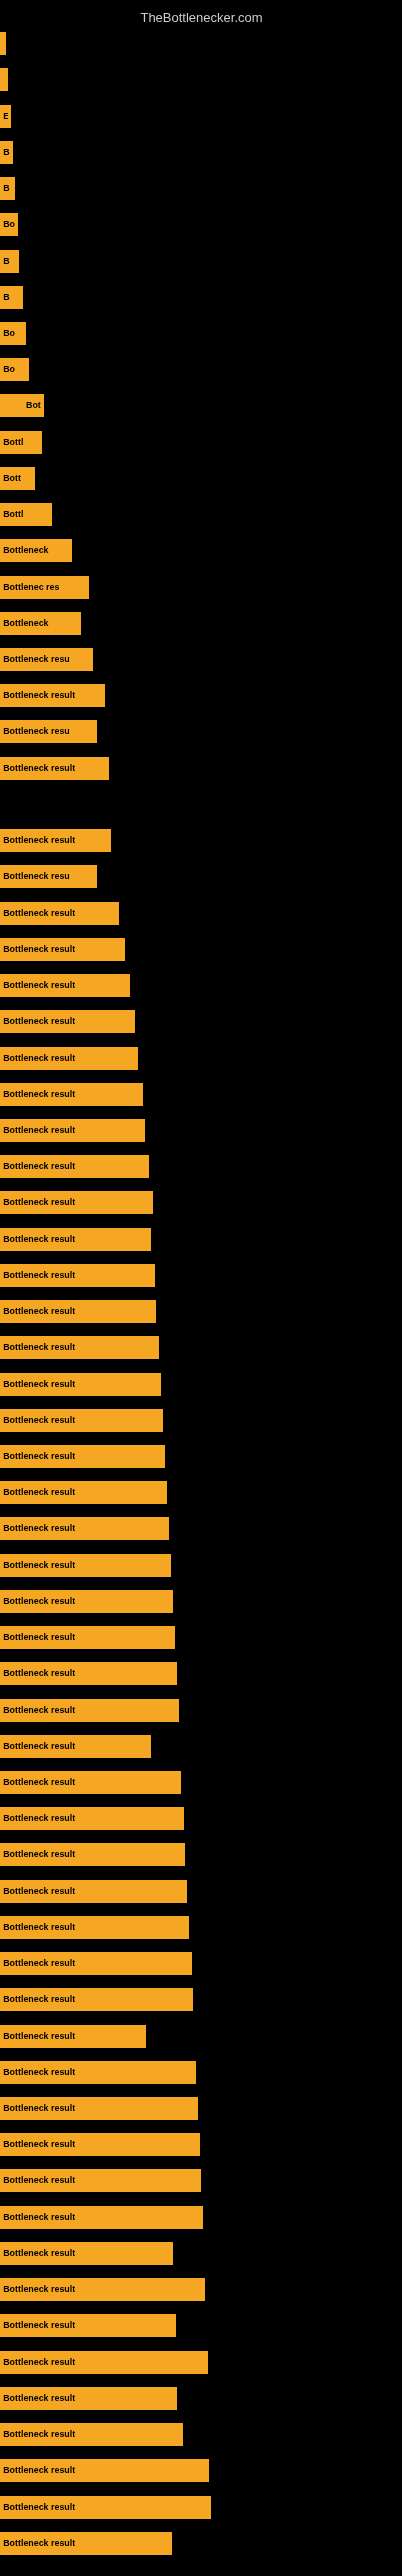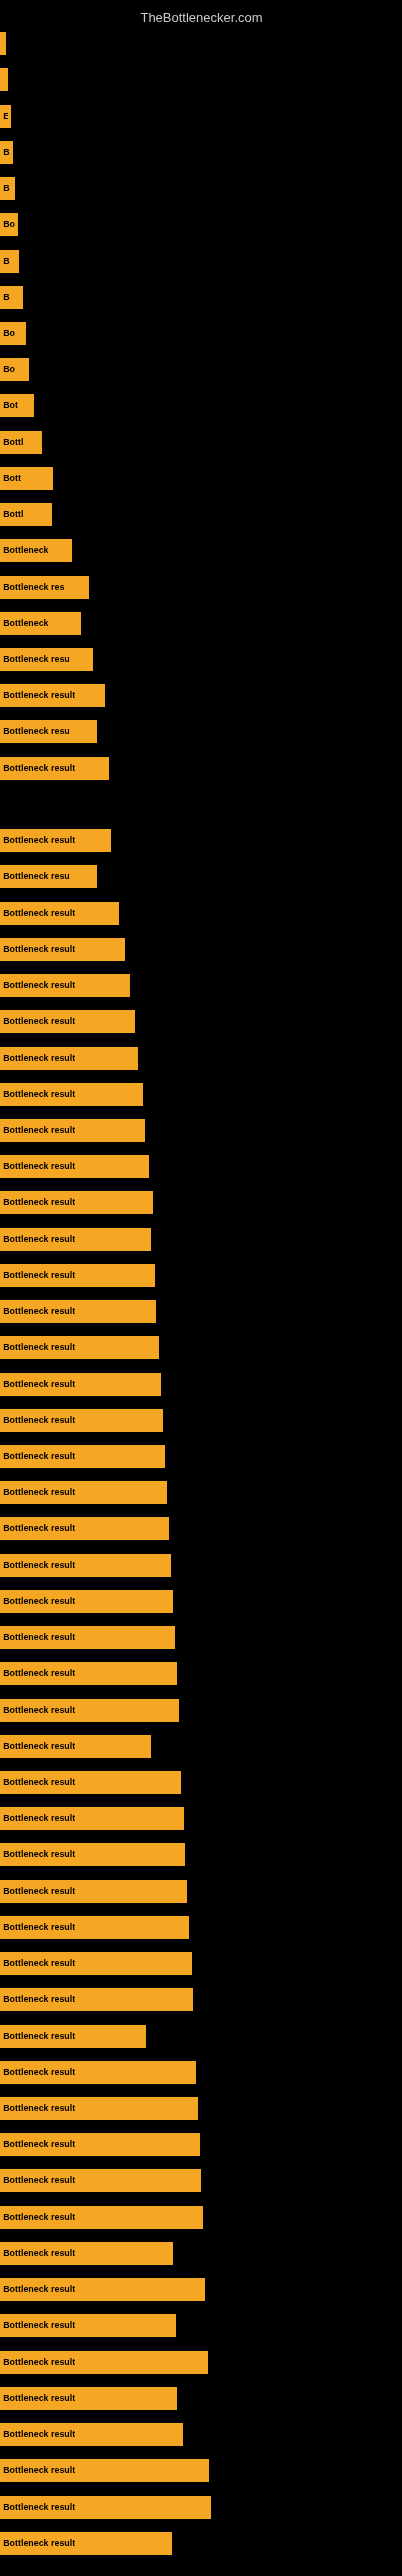--- a/index.html
+++ b/index.html
@@ -94,47 +94,47 @@
     <div class="bar" style="width: 26px;">
       <span class="bar-label">Bo</span>
     </div>
   </div>
 <div class="bar-container" style="top: 358px;">
     <div class="bar" style="width: 29px;">
       <span class="bar-label">Bo</span>
     </div>
   </div>
 <div class="bar-container" style="top: 394px;">
-    <div class="bar" style="width: 34px;">
+    <div class="bar" style="width: 44px; justify-content: flex-end;">
       <span class="bar-label">Bot</span>
     </div>
   </div>
 <div class="bar-container" style="top: 431px;">
     <div class="bar" style="width: 42px;">
       <span class="bar-label">Bottl</span>
     </div>
   </div>
 <div class="bar-container" style="top: 467px;">
-    <div class="bar" style="width: 53px;">
+    <div class="bar" style="width: 35px;">
       <span class="bar-label">Bott</span>
     </div>
   </div>
 <div class="bar-container" style="top: 503px;">
     <div class="bar" style="width: 52px;">
       <span class="bar-label">Bottl</span>
     </div>
   </div>
 <div class="bar-container" style="top: 539px;">
     <div class="bar" style="width: 72px;">
       <span class="bar-label">Bottleneck</span>
     </div>
   </div>
 <div class="bar-container" style="top: 576px;">
     <div class="bar" style="width: 89px;">
-      <span class="bar-label">Bottleneck res</span>
+      <span class="bar-label">Bottlenec res</span>
     </div>
   </div>
 <div class="bar-container" style="top: 612px;">
     <div class="bar" style="width: 81px;">
       <span class="bar-label">Bottleneck</span>
     </div>
   </div>
 <div class="bar-container" style="top: 648px;">
     <div class="bar" style="width: 93px;">
       <span class="bar-label">Bottleneck resu</span>

